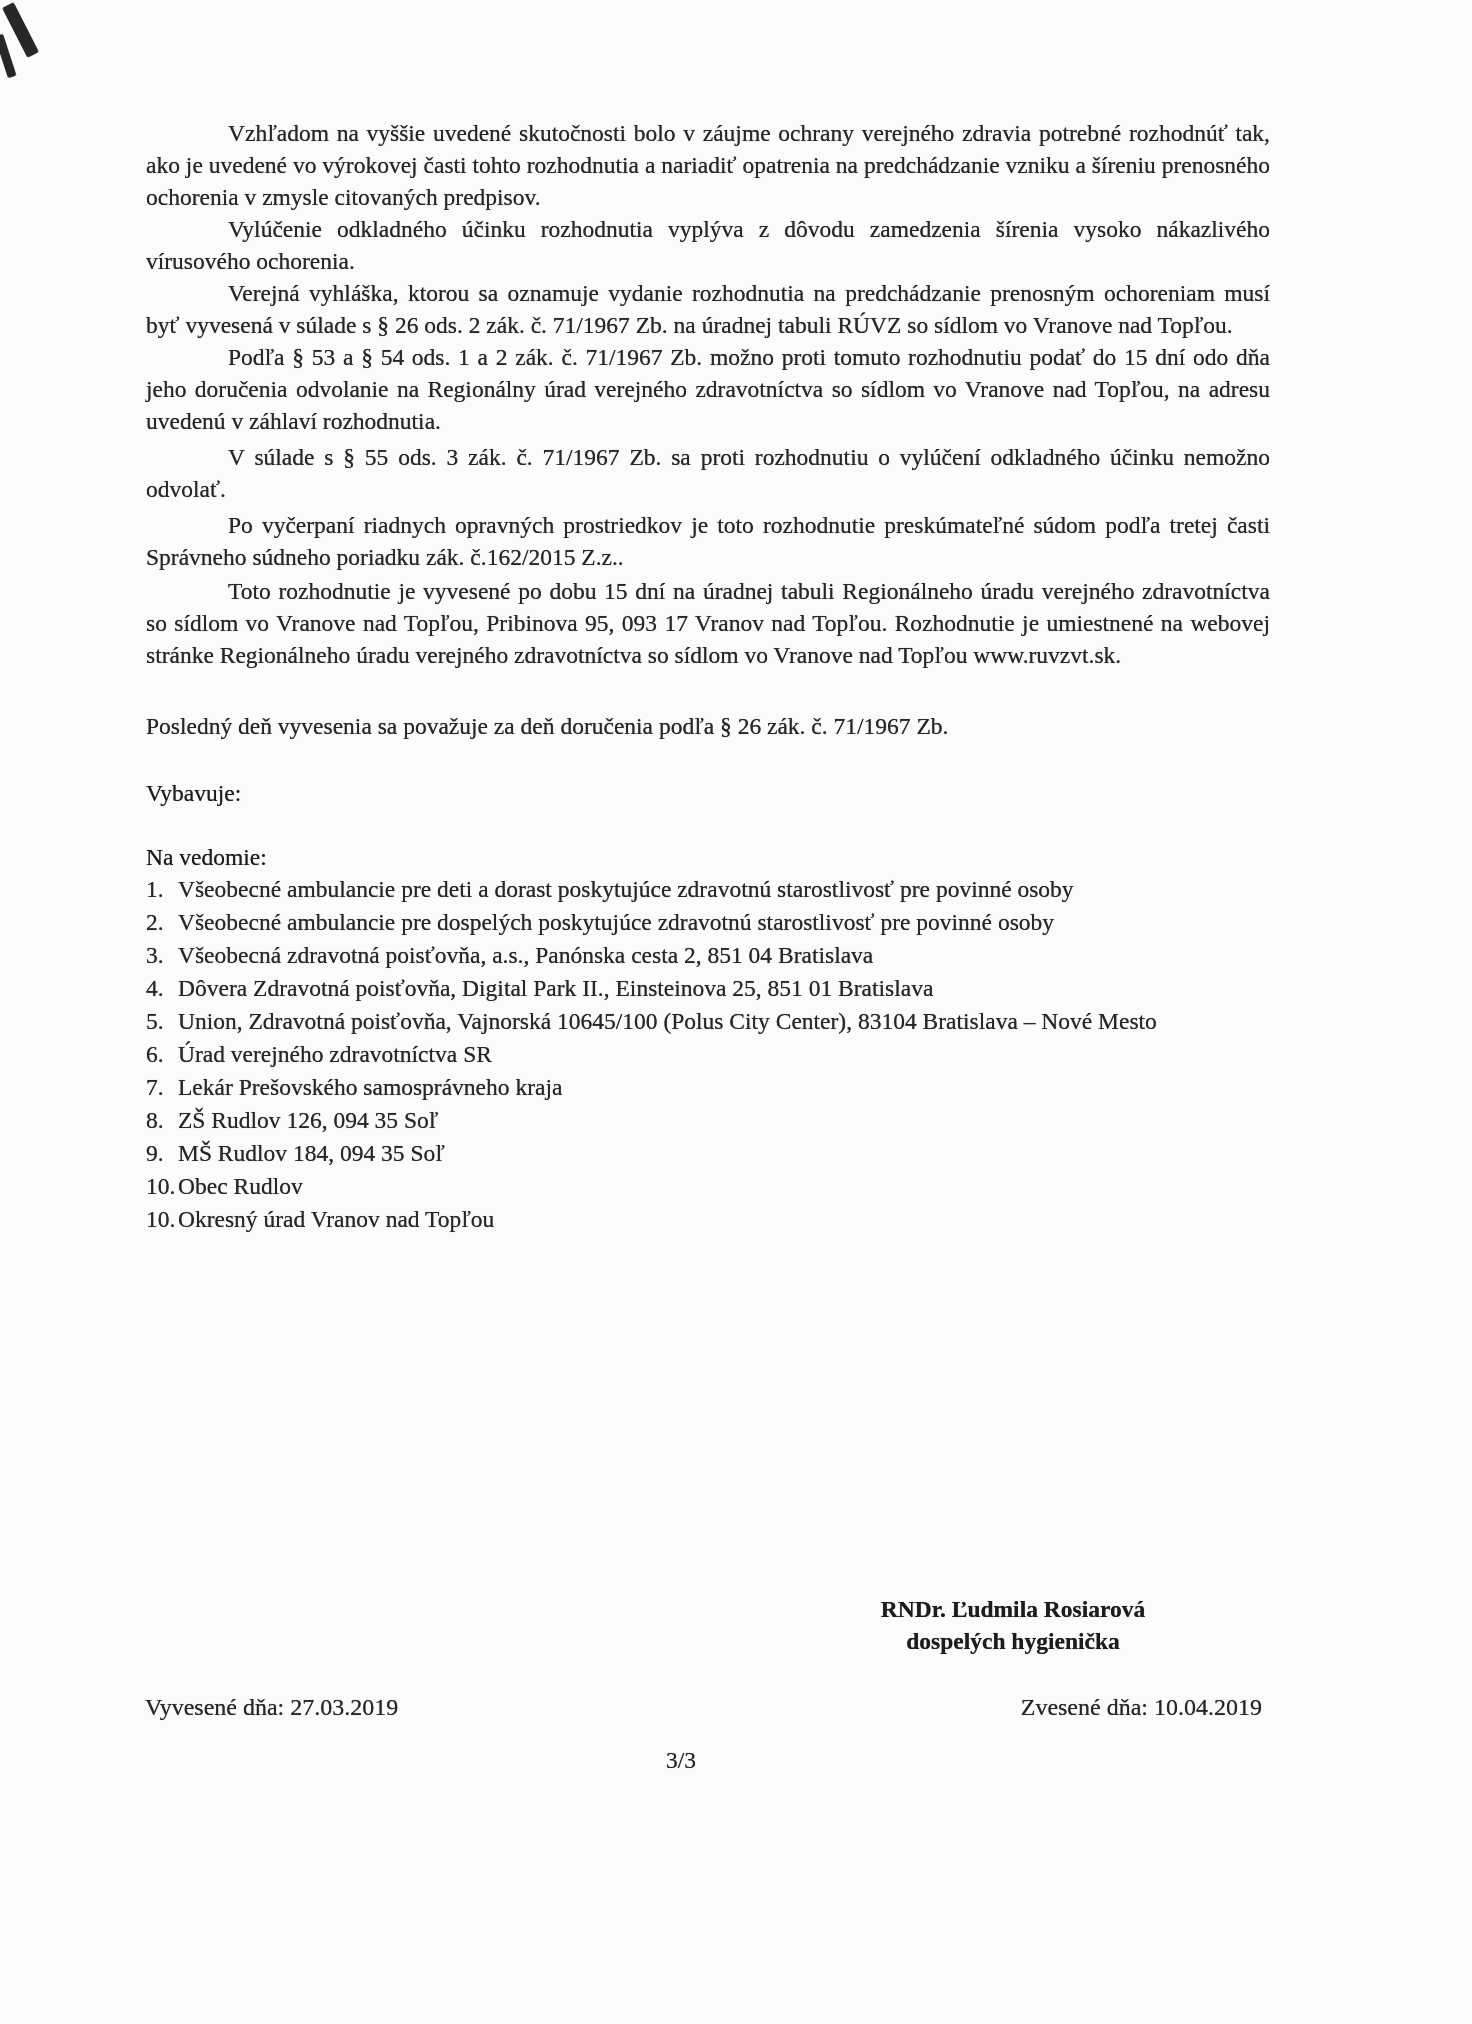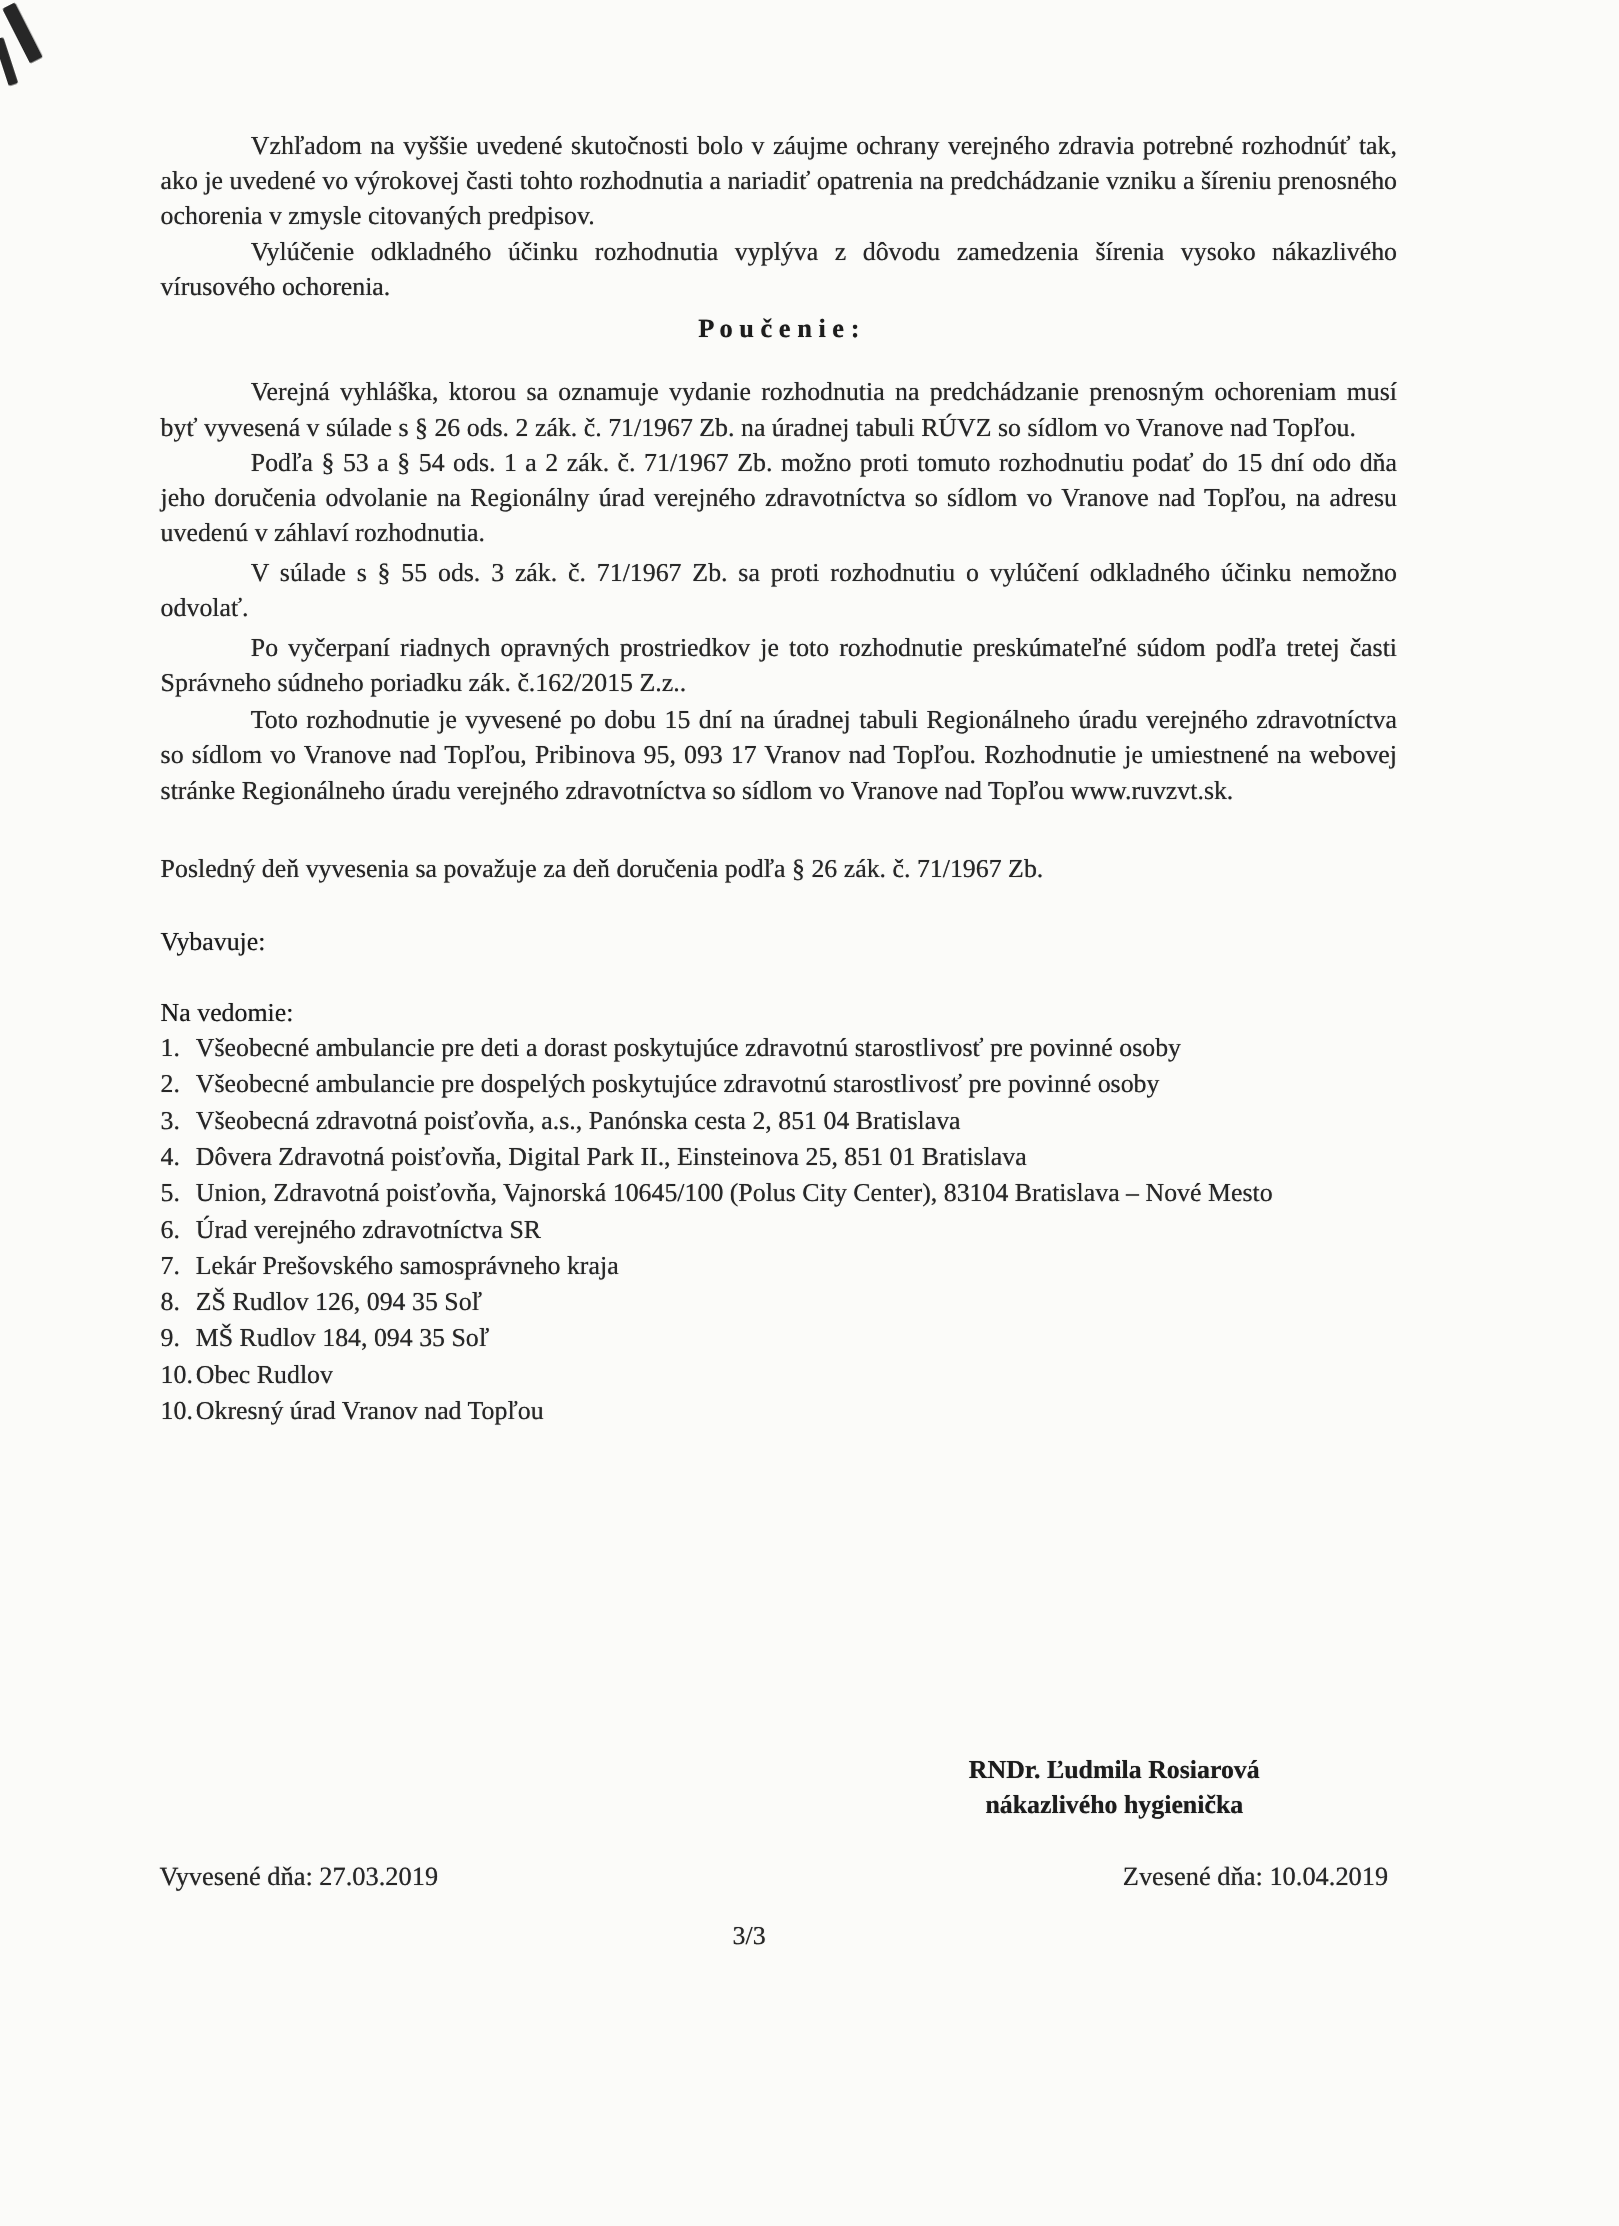--- a/index.html
+++ b/index.html
@@ -85,21 +85,20 @@
 <div class="page">
 
   <div class="artifact a1"></div>
   <div class="artifact a2"></div>
 
   <div class="content">
 
     <p class="para">Vzhľadom na vyššie uvedené skutočnosti bolo v záujme ochrany verejného zdravia potrebné rozhodnúť tak, ako je uvedené vo výrokovej časti tohto rozhodnutia a nariadiť opatrenia na predchádzanie vzniku a šíreniu prenosného ochorenia v zmysle citovaných predpisov.</p>
     <p class="para">Vylúčenie odkladného účinku rozhodnutia vyplýva z dôvodu zamedzenia šírenia vysoko nákazlivého vírusového ochorenia.</p>
 
-    <h2 class="heading">P o u č e n i e :</h2>
 
     <p class="para">Verejná vyhláška, ktorou sa oznamuje vydanie rozhodnutia na predchádzanie prenosným ochoreniam musí byť vyvesená v súlade s § 26 ods. 2 zák. č. 71/1967 Zb. na úradnej tabuli RÚVZ so sídlom vo Vranove nad Topľou.</p>
     <p class="para">Podľa § 53 a § 54 ods. 1 a 2 zák. č. 71/1967 Zb.  možno proti tomuto rozhodnutiu podať do 15 dní  odo dňa jeho doručenia odvolanie na Regionálny úrad verejného zdravotníctva so sídlom vo Vranove nad Topľou, na adresu uvedenú v záhlaví rozhodnutia.</p>
     <p class="para mt-4">V súlade s  § 55 ods. 3 zák. č. 71/1967 Zb.  sa proti rozhodnutiu o vylúčení odkladného účinku nemožno  odvolať.</p>
     <p class="para mt-4">Po vyčerpaní riadnych opravných prostriedkov je toto rozhodnutie preskúmateľné súdom podľa tretej časti Správneho súdneho poriadku zák. č.162/2015 Z.z..</p>
     <p class="para mt-2">Toto rozhodnutie  je vyvesené po dobu 15 dní na úradnej tabuli Regionálneho úradu verejného zdravotníctva so sídlom vo Vranove nad Topľou, Pribinova 95, 093 17 Vranov nad Topľou.  Rozhodnutie je umiestnené na webovej stránke Regionálneho úradu verejného zdravotníctva so sídlom vo Vranove nad Topľou www.ruvzvt.sk.</p>
 
     <p class="plain mt-39">Posledný deň vyvesenia  sa považuje za deň doručenia podľa § 26 zák. č. 71/1967 Zb.</p>
 
     <p class="label plain mt-35">Vybavuje:</p>
@@ -150,21 +149,21 @@
       <div class="li">
           <span class="num">10.</span>
           <span class="txt">Okresný úrad Vranov nad Topľou</span>
         </div>
     </div>
 
   </div>
 
   <div class="signature">
     <div>RNDr. Ľudmila Rosiarová</div>
-    <div>nákazlivého hygienička</div>
+    <div>dospelých hygienička</div>
   </div>
 
   <div class="date-left">Vyvesené dňa: 27.03.2019</div>
   <div class="date-right">Zvesené dňa: 10.04.2019</div>
 
   <div class="page-number">3/3</div>
 
 </div>
 
 </body></html>

